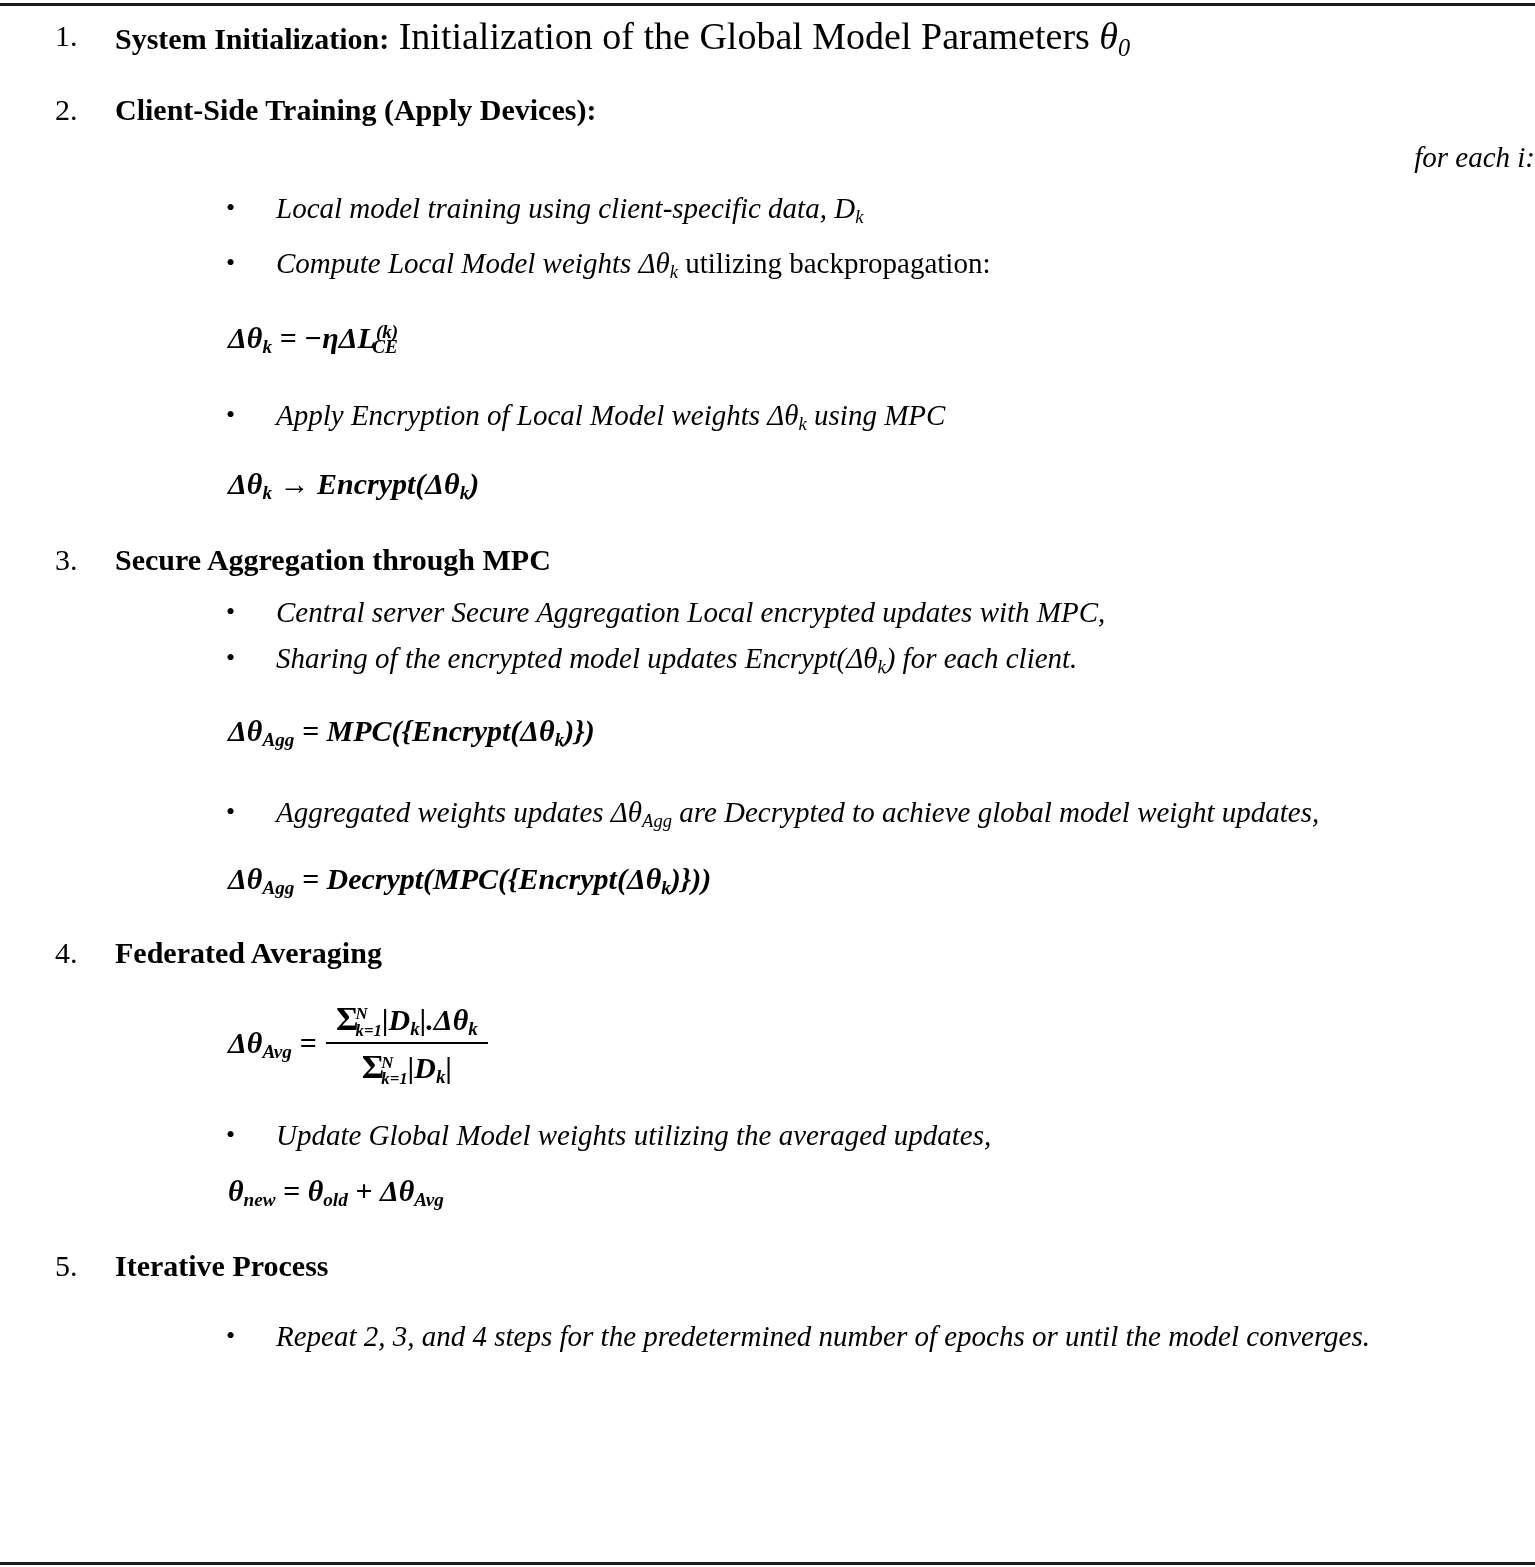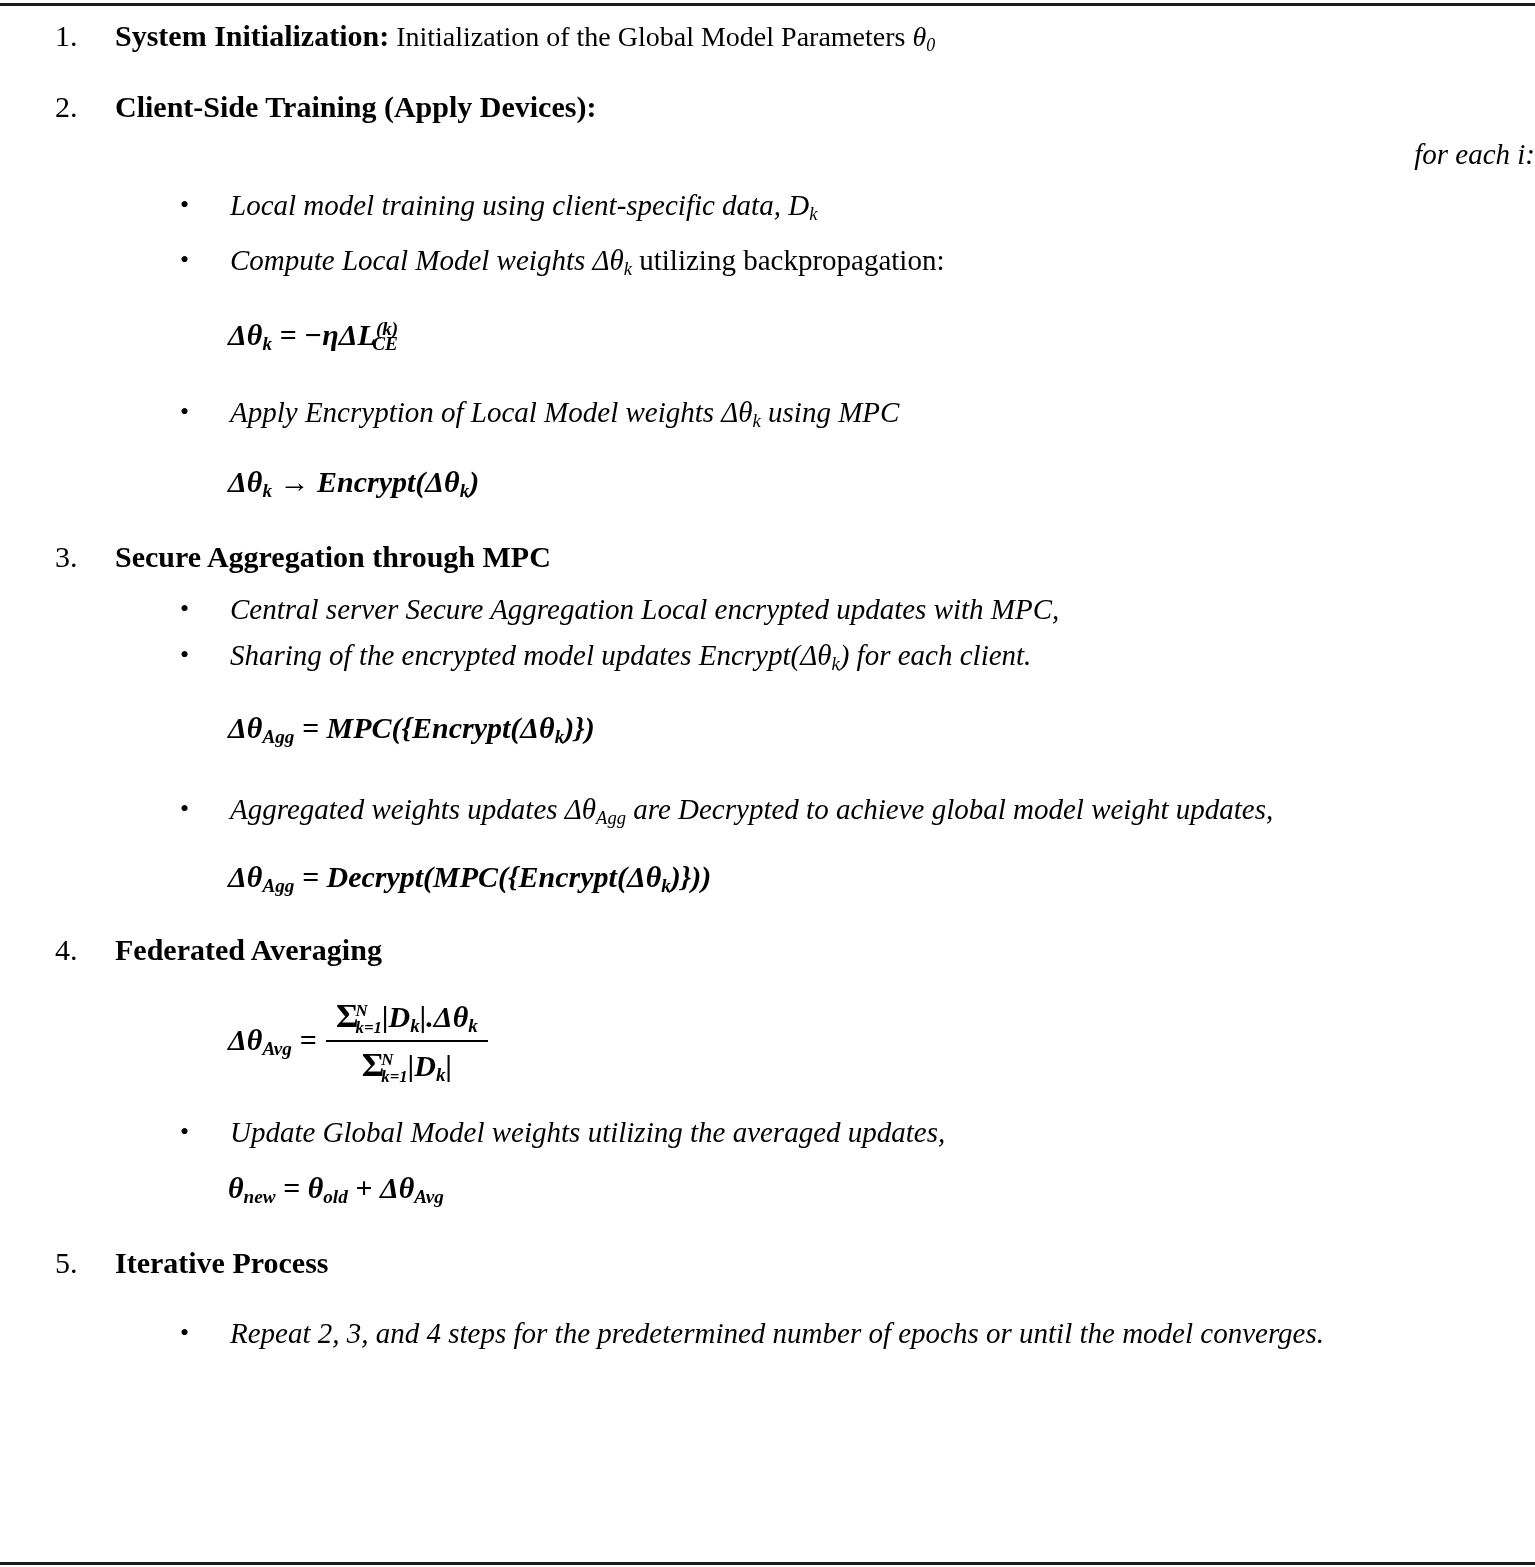--- a/index.html
+++ b/index.html
@@ -62,21 +62,21 @@
     line-height: 44px;
     font-family: "Liberation Serif", "DejaVu Serif", serif;
   }
   .step-title {
     font-size: 30px;
     line-height: 44px;
     font-weight: bold;
     display: inline;
   }
   .step-rest {
-    font-size: 28px;
+    font-size: 38px;
     line-height: 44px;
     font-weight: normal;
     display: inline;
   }
   .step-head {
     padding-right: 60px;
   }
 
   
   .forline {
@@ -90,20 +90,21 @@
 
   
   .bullet {
     position: relative;
     padding-left: 230px;
     padding-right: 70px;
     font-size: 29px;
     line-height: 44px;
     font-style: italic;
     margin-top: 2px;
+    margin-left: 46px;
   }
   .bullet::before {
     content: "\2022";
     position: absolute;
     left: 180px;
     top: 0;
     font-size: 26px;
     line-height: 44px;
     font-style: normal;
   }

